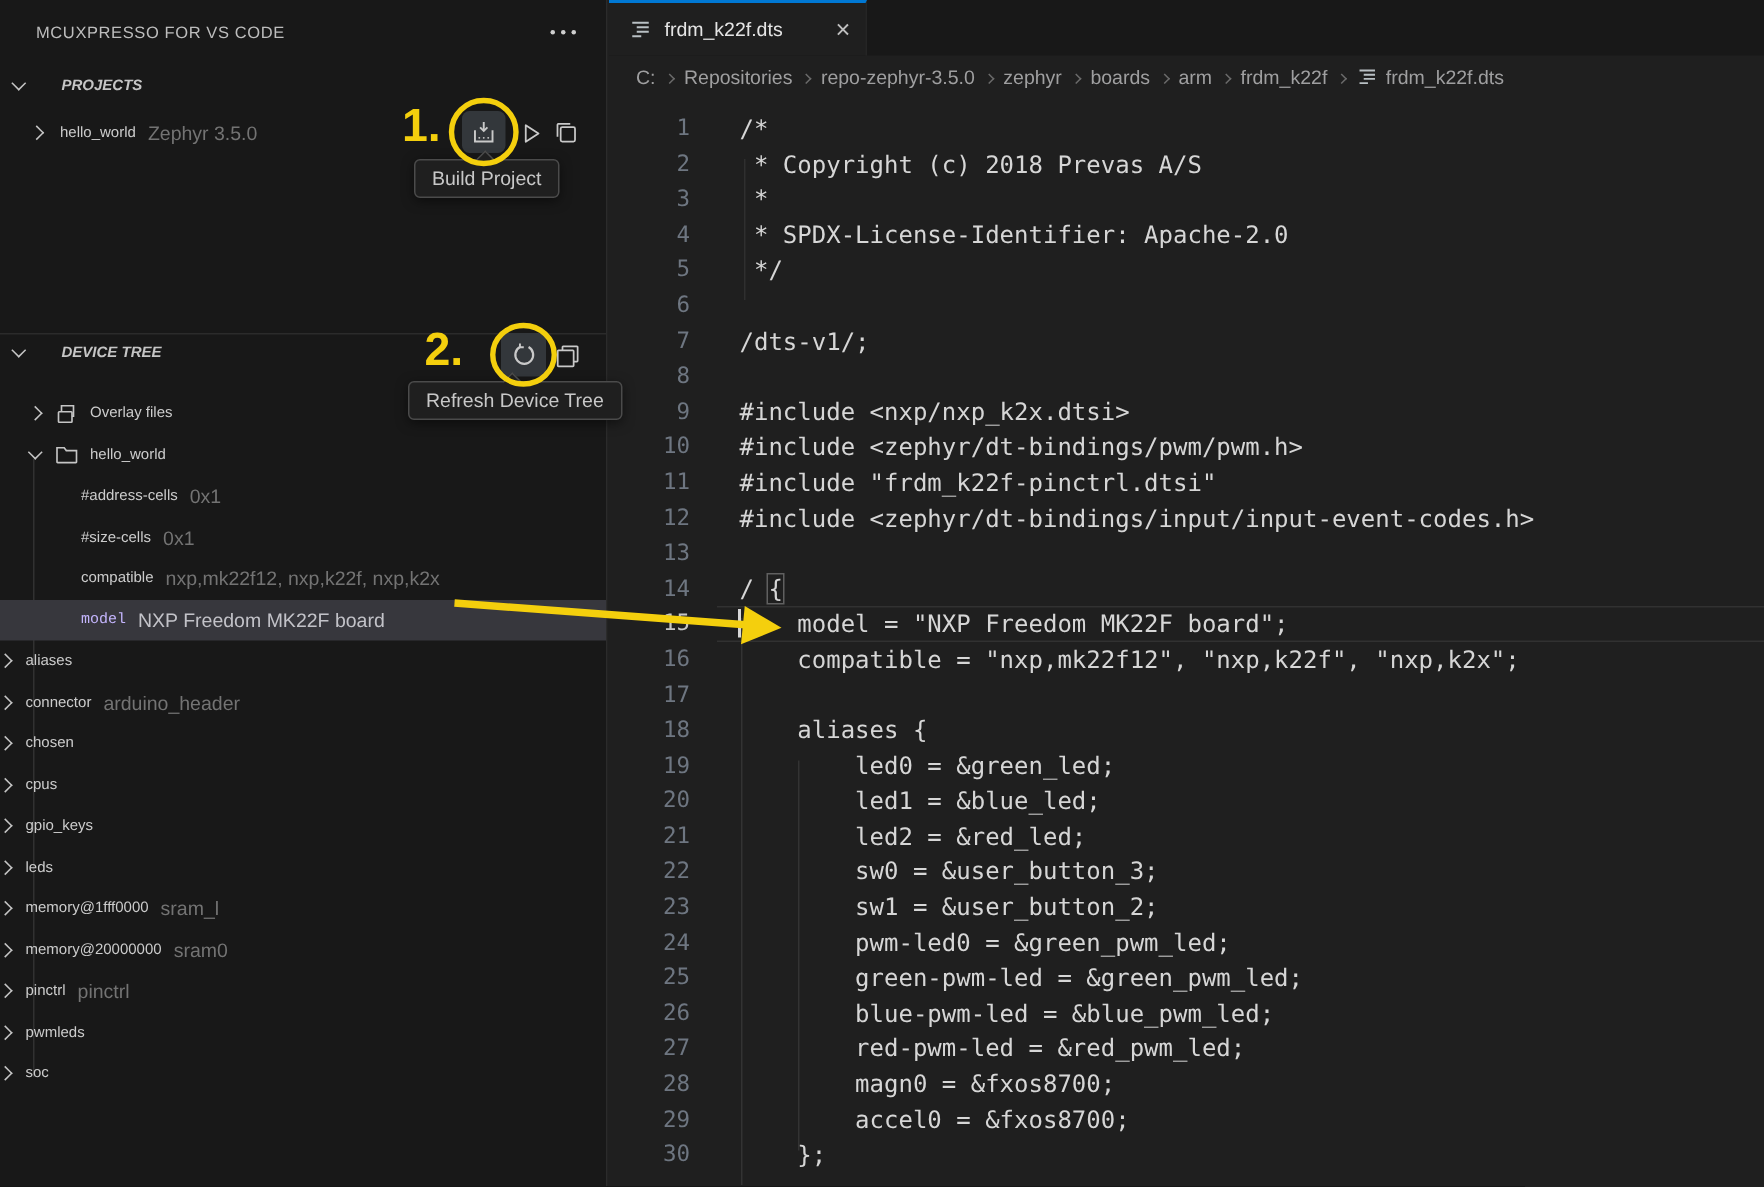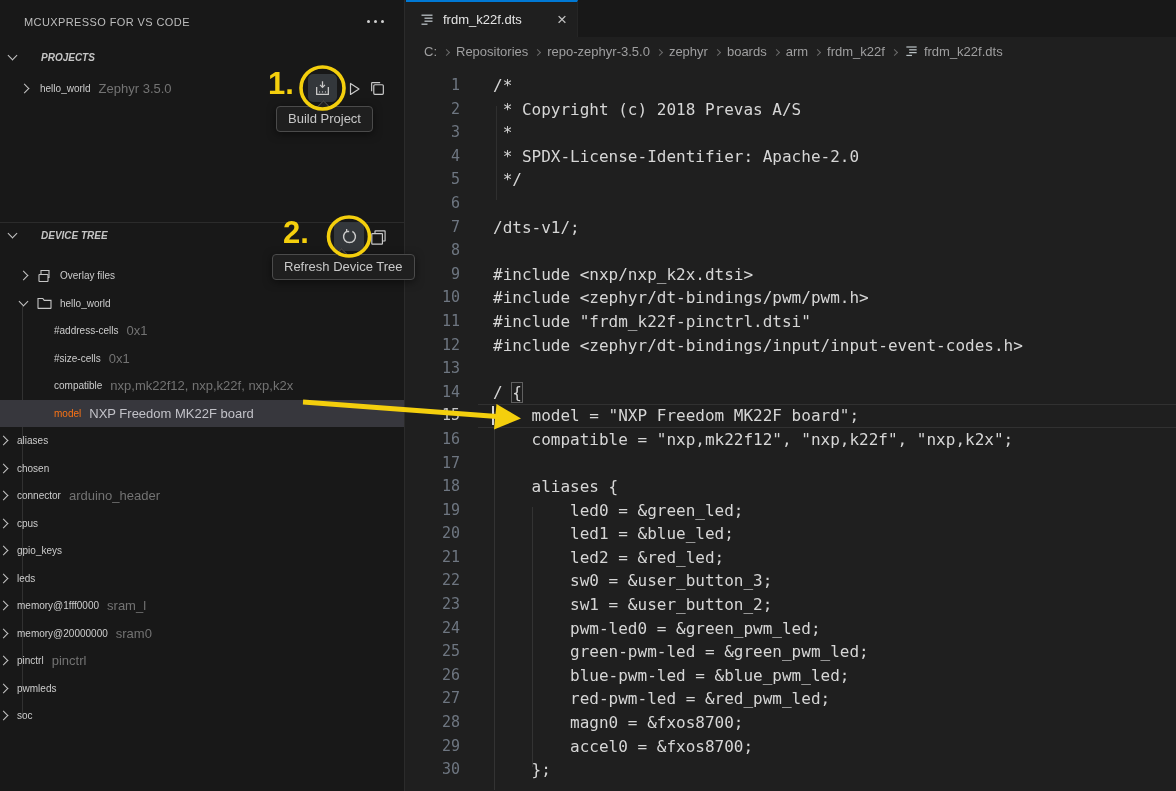--- a/index.html
+++ b/index.html
@@ -67,21 +67,21 @@
   .tree { position:absolute; top:262px; left:0; right:0; }
   .tree-guide { position:absolute; left:22px; top:306px; width:1px; height:412px; background:#313131; }
   .tree-row { position:relative; height:27.5px; display:flex; align-items:center; cursor:pointer; }
   .tree-row.lvl1 { padding-left:20px; }
   .tree-row.lvl1 .chev { margin-right:9px; }
   .tree-row.lvl1 .t-icon { margin-right:7px; display:flex; }
   .tree-row.lvl2 { }
   .tree-row.lvl2 .chev { margin-right:10px; }
   .tree-row.lvl2.noChev { padding-left:54px; }
   .tree-row.selected { background:#37373d; }
-  .tree-row.selected .t-label { color:#f97316; }
+  .tree-row.selected .t-label { color:#c4b5fd;font-family:Liberation Mono, monospace; }
   .tree-row.selected .t-desc { color:#c2c2c8; }
 
   
   .editor { position:absolute; left:406px; top:0; right:0; bottom:0; background:#1f1f1f; }
   .tabbar { position:absolute; left:0; right:0; top:0; height:37px; background:#181818; display:flex; }
   .tab { width:172px; height:37px; background:#1f1f1f; border-top:2px solid #0078d4;
     border-right:1px solid #252525; display:flex; align-items:center;
     padding:0 10px 0 13px; gap:8px; cursor:pointer; }
   .tab-label { font-size:13px; color:#e4e4e4; white-space:nowrap; }
   .tab-close { margin-left:auto; font-size:17px; line-height:14px; color:#c0c0c0; cursor:pointer; }
@@ -221,26 +221,26 @@
         <div class="tree-row lvl2 selected noChev">
           <span class="t-label">model</span>
           <span class="t-desc">NXP Freedom MK22F board</span>
         </div>
         <div class="tree-row lvl2">
           <span class="chev right"></span>
           <span class="t-label">aliases</span>
         </div>
         <div class="tree-row lvl2">
           <span class="chev right"></span>
-          <span class="t-label">chosen</span>
-        </div>
-        <div class="tree-row lvl2">
-          <span class="chev right"></span>
           <span class="t-label">connector</span>
           <span class="t-desc">arduino_header</span>
+        </div>
+        <div class="tree-row lvl2">
+          <span class="chev right"></span>
+          <span class="t-label">chosen</span>
         </div>
         <div class="tree-row lvl2">
           <span class="chev right"></span>
           <span class="t-label">cpus</span>
         </div>
         <div class="tree-row lvl2">
           <span class="chev right"></span>
           <span class="t-label">gpio_keys</span>
         </div>
         <div class="tree-row lvl2">

